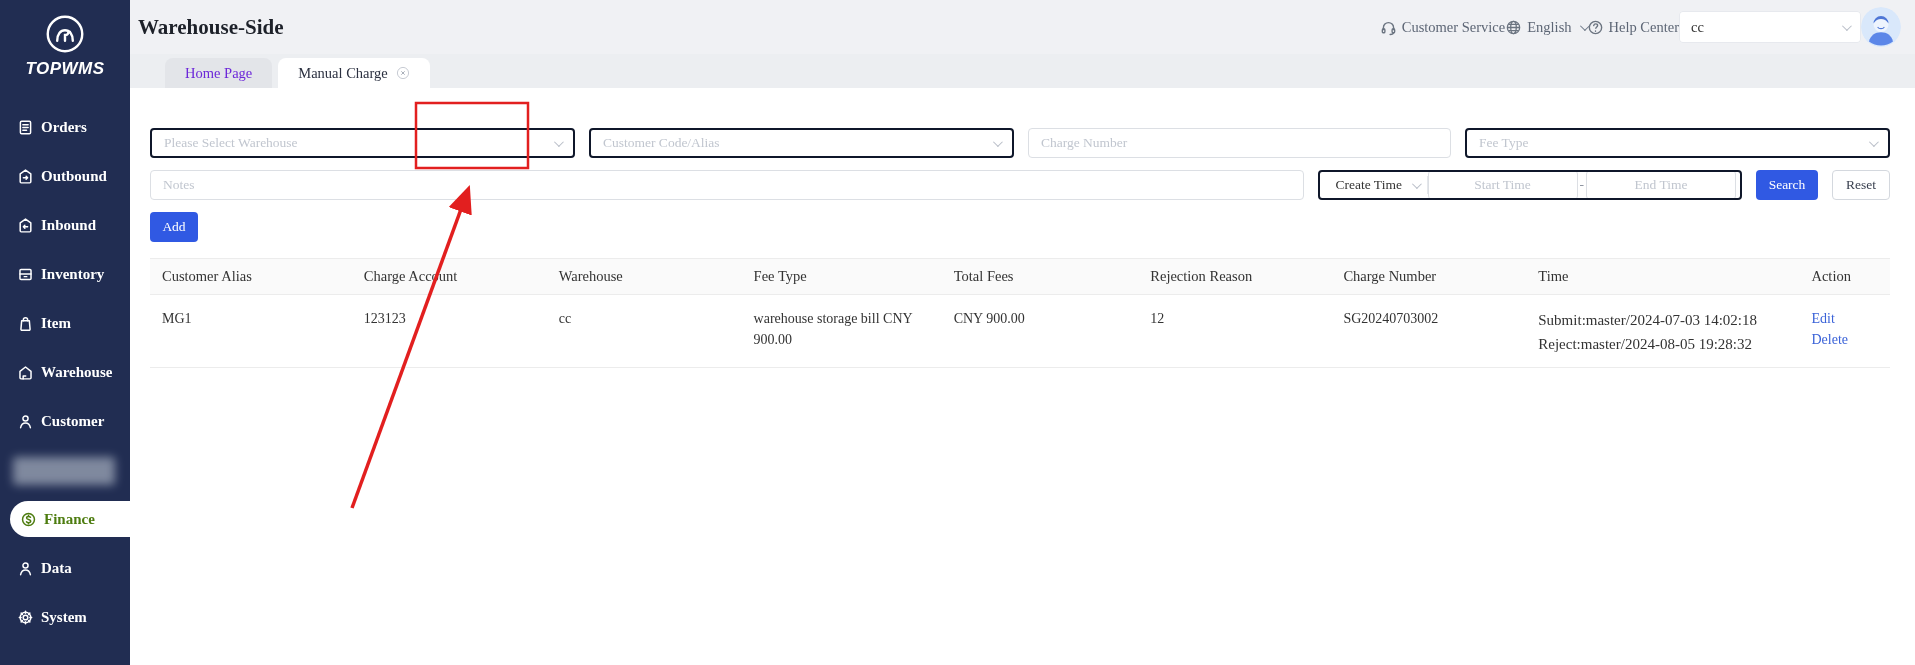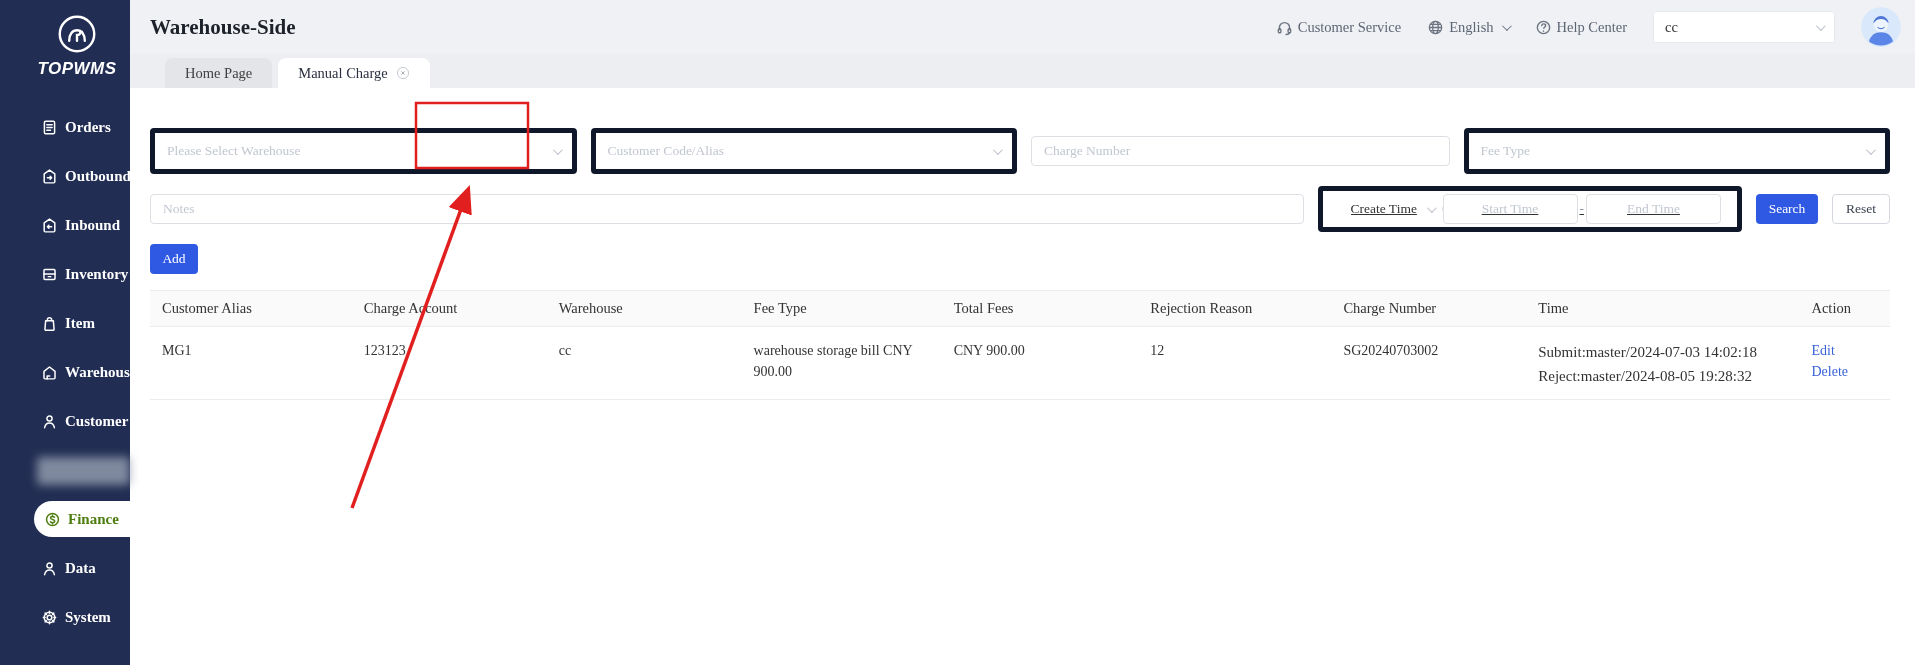--- a/index.html
+++ b/index.html
@@ -4,21 +4,21 @@
 <style>
   * { box-sizing: border-box; margin: 0; padding: 0; }
   html,body { width:1915px; height:665px; }
   body {
     font-family: "Liberation Serif", "DejaVu Serif", serif;
     background:#fff; color:#333; position:relative; overflow:hidden;
   }
   
   .sidebar {
     position:absolute; left:0; top:0; width:130px; height:665px;
-    background:#212d52; color:#fff; z-index:5;padding-left:24px;
+    background:#212d52; color:#fff; z-index:5;
   }
   .logo { text-align:center; padding-top:13px; }
   .logo svg { display:block; margin:0 auto; }
   .logo-text {
     font-family:"Liberation Sans","DejaVu Sans",sans-serif;
     font-weight:bold; font-style:italic; font-size:17px; letter-spacing:.5px; margin-top:4px;
   }
   .nav { margin-top:24px; }
   .nav-item {
     height:49px; display:flex; align-items:center; gap:7px;
@@ -32,67 +32,67 @@
   }
   .nav-item.redacted { padding-left:0; }
   .redacted-blur {
     width:102px; height:28px; margin-left:13px; border-radius:3px;
     background:#97a0b2; filter:blur(5px); opacity:.8;
   }
   
   .main { margin-left:130px; }
   .topbar {
     height:54px; background:#f0f1f4; display:flex; align-items:center;
-    padding:0 14px 0 20px;
+    padding:0 14px 0 8px;
   }
   .page-title { font-size:21px; font-weight:bold; color:#1d2129; }
-  .topbar-right { margin-left:auto; display:flex; align-items:center; gap:26px; color:#5d6675; font-size:14.5px; }
+  .topbar-right { margin-left:auto; display:flex; align-items:center; color:#5d6675; font-size:14.5px; }
   .topbar-item { display:flex; align-items:center; gap:5px; cursor:pointer; }
   .chev {
     width:7px; height:7px; border-right:1.5px solid #707a89; border-bottom:1.5px solid #707a89;
     transform:rotate(45deg) translateY(-2px); display:inline-block; margin-left:3px;
   }
   .account-select {
     width:182px; height:32px; background:#fff; border-radius:4px;
     display:flex; align-items:center; padding:0 12px; color:#333; cursor:pointer;
     box-shadow:0 0 0 1px #e7e9ee inset;
   }
   .account-select .chev { margin-left:auto; border-color:#b9bec8; }
   .avatar { width:40px; height:40px; border-radius:50%; overflow:hidden; cursor:pointer; flex:none; }
   
   .tabbar { height:34px; background:#eceef1; display:flex; align-items:flex-end; padding-left:35px; }
   .wtab {
     height:30px; display:flex; align-items:center; gap:8px; padding:0 20px;
     font-size:14.5px; border-radius:8px 8px 0 0; cursor:pointer;
   }
-  .wtab.inactive { background:#e3e5e9; color:#404040; margin-right:6px;justify-content:center; }
+  .wtab.inactive { background:#e3e5e9; color:#6d28d9; margin-right:6px;justify-content:center; }
   .wtab.active { background:#fff; color:#2b3040; }
   
   .content { padding:24px 25px 0 20px; background:#fff; }
   .subtabs { display:flex; gap:34px; padding-bottom:14px; border-bottom:2px solid #eef0f4; }
   .subtab { font-size:15px; color:#2b3342; cursor:pointer; position:relative; }
   .subtab.active { color:#2f54eb; }
   .subtab.active::after {
     content:""; position:absolute; left:0; right:0; bottom:-16px; height:3px; background:#2f54eb;
   }
   .filters { margin-top:16px; }
   .frow { display:flex; gap:14px; margin-bottom:12px; align-items:center; }
   .field {
-    height:46px; border:5px solid #0f172a; border-radius:4px; background:#fff;
+    height:30px; border:2px solid #0f172a; border-radius:4px; background:#fff;
     display:flex; align-items:center; padding:0 12px; font-size:13.5px; flex:1;
   }
   .w-quarter { flex:none; width:calc((100% - 42px) / 4); }
   .placeholder-text { color:#c1c6cf; }
   .field .chev { margin-left:auto; border-color:#b9bec8; }
   input.text-input {
     height:30px; border:1px solid #dcdfe4; border-radius:4px; padding:0 12px;
     font-size:13.5px; font-family:inherit; color:#333; outline:none; flex:1;
   }
   input::placeholder { color:#c1c6cf; }
-  .date-group { padding:16px; overflow:hidden;text-decoration:underline; }
+  .date-group { padding:4px; overflow:hidden; }
   .dg-type {
     width:104px; height:100%; border-right:1px solid #e4e7eb; display:flex; align-items:center;
     padding:0 8px 0 12px; color:#333; cursor:pointer; flex:none;
   }
   .dg-type span { white-space:nowrap; overflow:hidden; }
   .dg-input { border:none; height:100%; text-align:center; width:40%; flex:1; }
   .dg-sep { color:#8a919d; padding:0 2px; }
   .btn {
     height:30px; border-radius:4px; font-size:13.5px; font-family:inherit;
     cursor:pointer; border:none;

